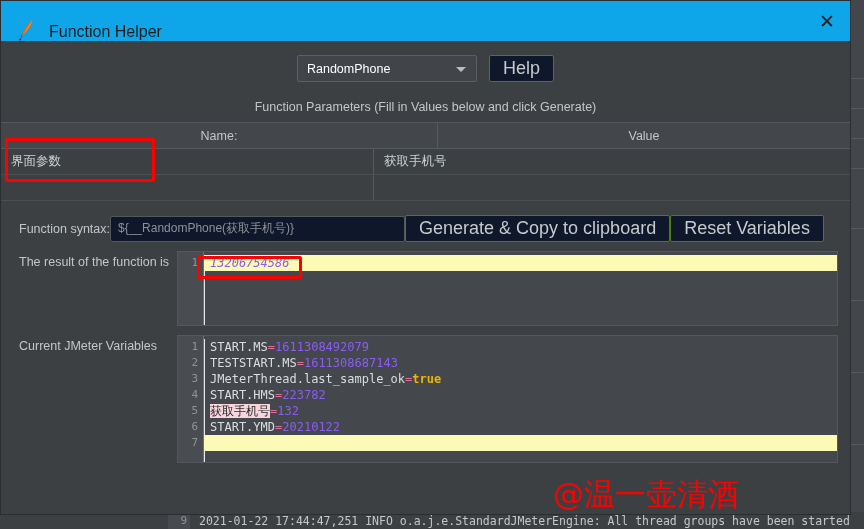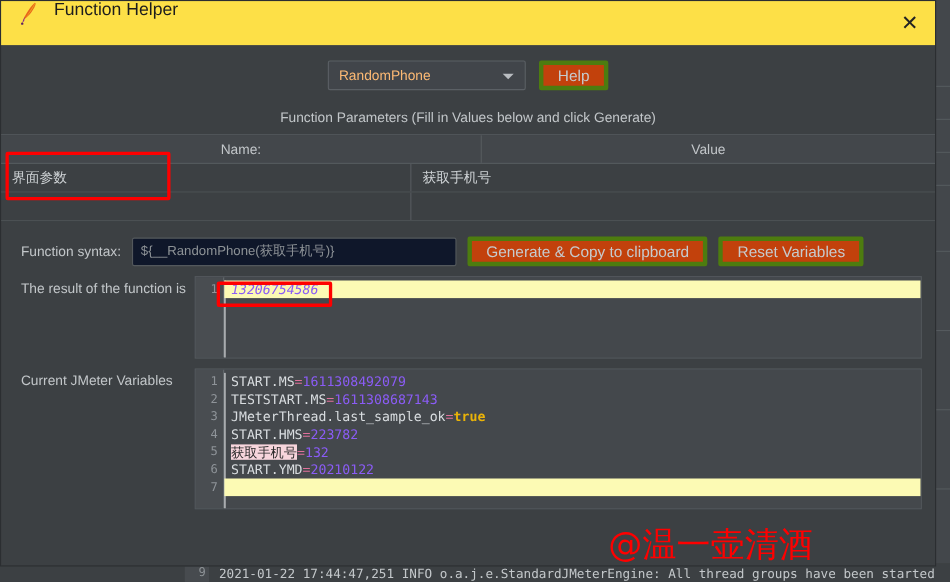--- a/index.html
+++ b/index.html
@@ -31,21 +31,21 @@
     font-size: 11.5px; line-height: 19px; white-space: nowrap;
   }
 
   
   .dialog {
     position: absolute; left: 0; top: 0; width: 851px; height: 515px;
     background: #3c4043; border: 1px solid #2b2e31;
     display: flex; flex-direction: column;
   }
   .titlebar {
-    height: 40px; background: #fde047; display: flex; align-items: flex-start;
+    height: 40px; background: #0ea5e9; display: flex; align-items: flex-end;
     flex: 0 0 40px; position: relative;
   }
   .title-icon { width: 18px; height: 22px; margin-left: 16px; position: relative; }
   .title-text {
     margin-left: 14px; color: #1d1d1d; font-size: 16px;
     font-family: "Liberation Sans", sans-serif;
   }
   .title-close {
     position: absolute; right: 0; top: 0; width: 46px; height: 40px;
     display: flex; align-items: center; justify-content: center;
@@ -56,30 +56,30 @@
 
   
   .toprow {
     display: flex; align-items: center; justify-content: center;
     gap: 12px; padding-top: 14px;
   }
   .combo {
     width: 180px; height: 27px; background: #41454a;
     border: 1px solid #5b6065; border-radius: 2px;
     display: flex; align-items: center; position: relative;
-    color: #fdba74; font-size: 12.5px; padding-left: 9px;
+    color: #ffffff; font-size: 12.5px; padding-left: 9px;
   }
   .combo .caret {
     position: absolute; right: 10px; top: 11px;
     width: 0; height: 0; border-left: 5px solid transparent;
     border-right: 5px solid transparent; border-top: 5px solid #b9bdc1;
   }
   .btn {
-    height: 27px; background: #c2410c; border: 4px solid #4d7c0f;
-    border-radius: 2px; color: #c6cacd; font-size: 14px;
+    height: 27px; background: #0f172a; border: 1px solid #4d7c0f;
+    border-radius: 2px; color: #c6cacd; font-size: 18px;
     display: flex; align-items: center; justify-content: center;
     padding: 0 13px; white-space: nowrap;
   }
 
   .params-caption {
     text-align: center; color: #c2c6c9; font-size: 12.5px;
     margin-top: 18px; margin-bottom: 8px;
   }
 
   
@@ -92,21 +92,21 @@
   .th.name { width: 437px; border-right: 1px solid #565b5f; }
   .th.value { flex: 1; }
   .trow { display: flex; height: 26px; border-bottom: 1px solid #4b5053; }
   .td { display: flex; align-items: center; color: #ced2d5; font-size: 12.5px; padding-left: 10px; height: 100%; }
   .td.name { width: 373px; border-right: 1px solid #565b5f; }
   .td.value { flex: 1; }
   .trow.empty .td { color: transparent; }
 
   
   .syntax-row {
-    display: flex; align-items: center; gap: 10px;
+    display: flex; align-items: center; 
     padding: 14px 8px 0 18px;
   }
   .syntax-label { color: #c2c6c9; font-size: 12.5px; white-space: nowrap; }
   .syntax-input {
     flex: 0 0 295px; height: 26px; background: #0f172a;
     border: 1px solid #53585c; border-radius: 2px;
     color: #8d9296; font-size: 12px; display: flex; align-items: center;
     padding-left: 7px; font-family: "Liberation Sans", sans-serif;
   }
 

